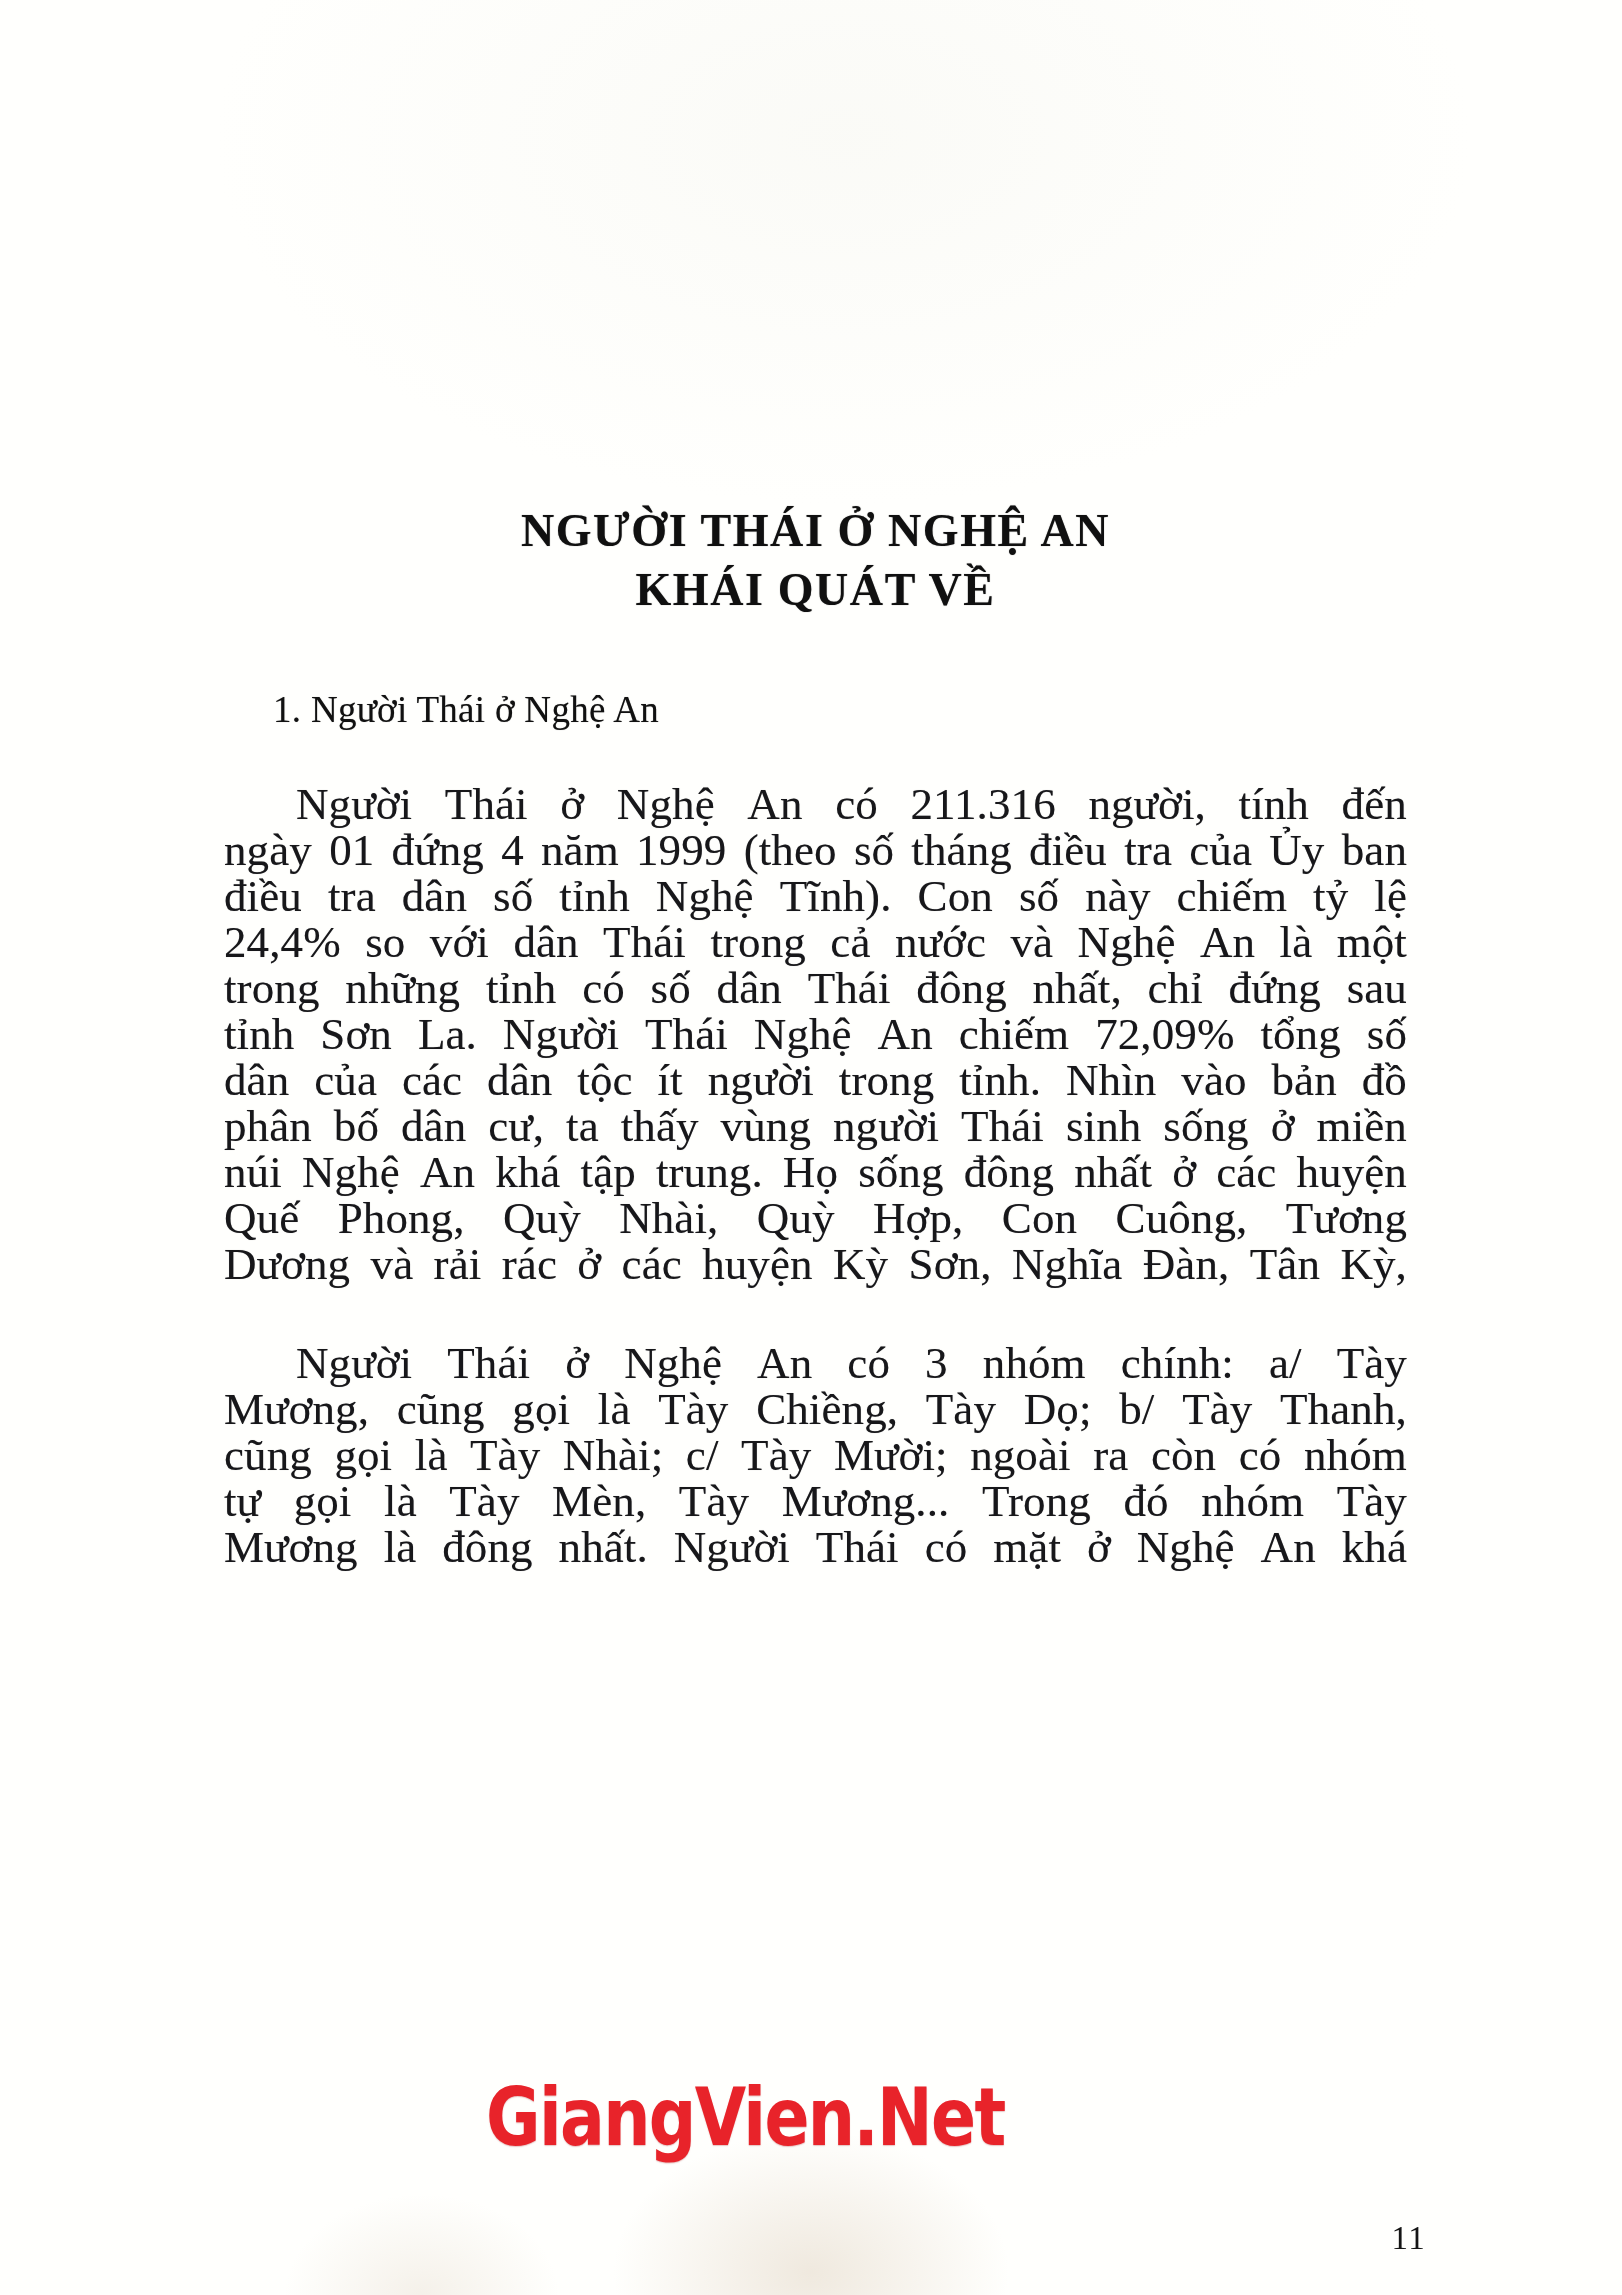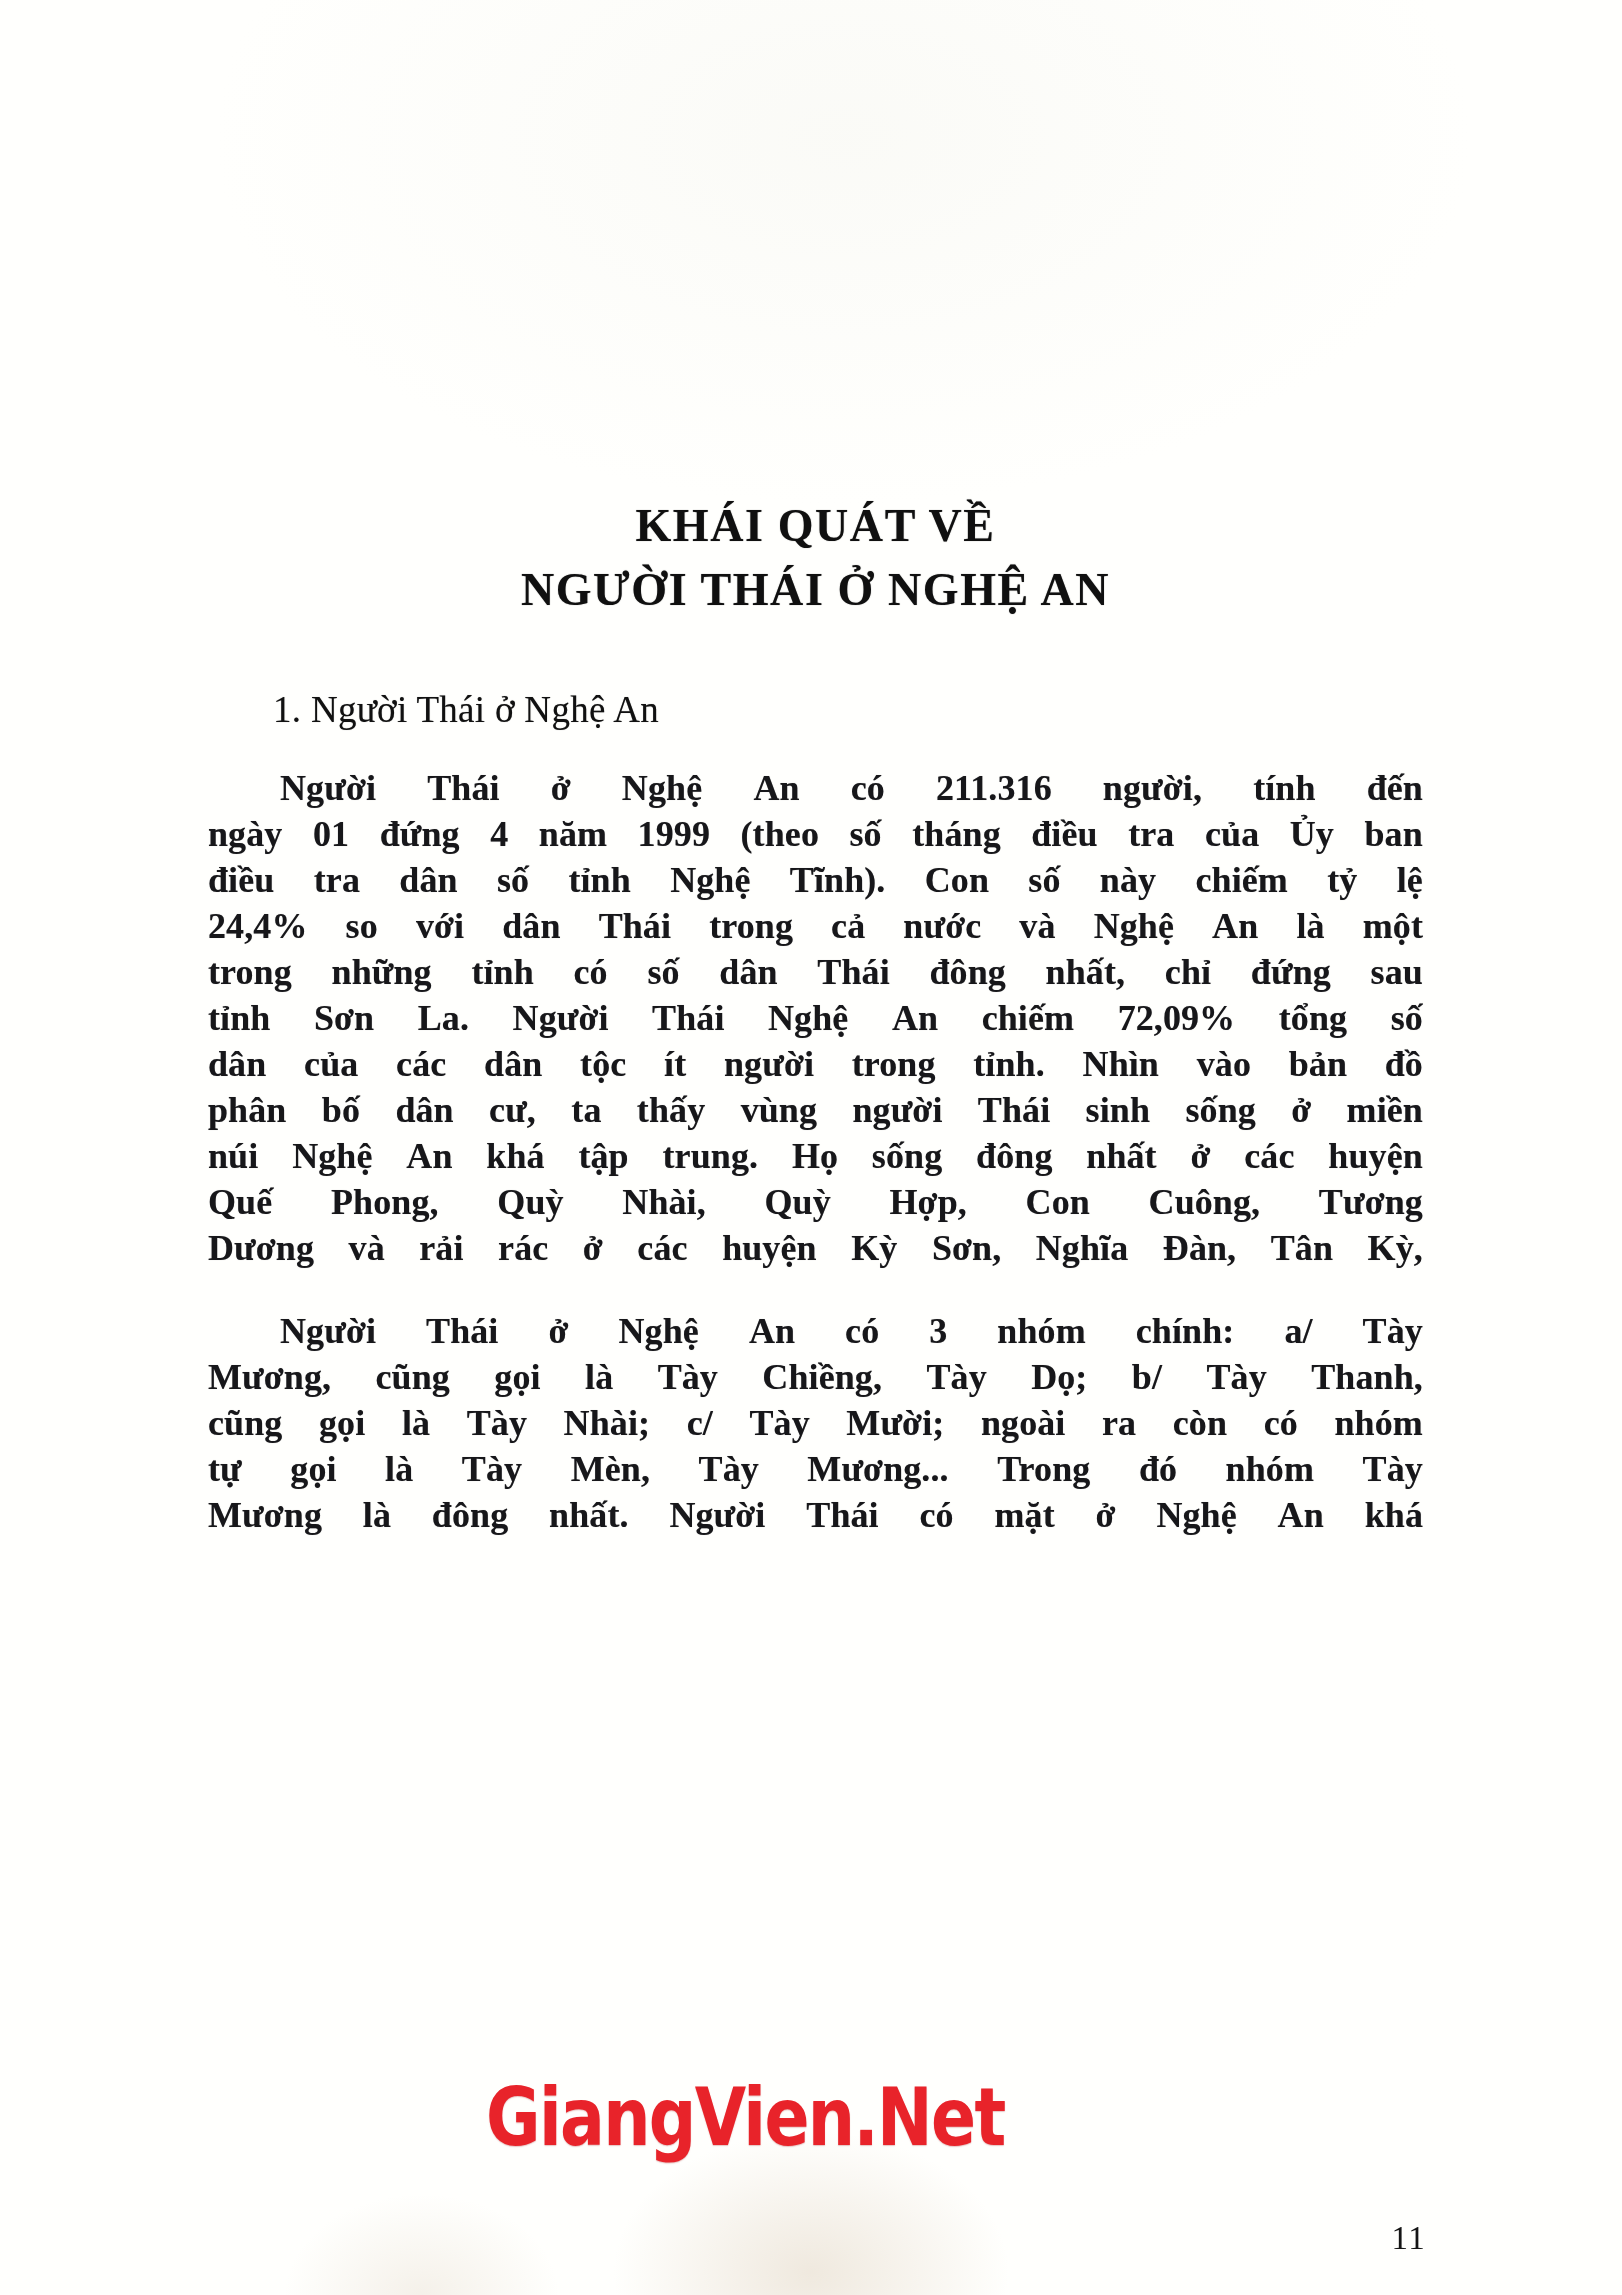--- a/index.html
+++ b/index.html
@@ -61,27 +61,26 @@
     font-weight: 400;
     font-size: 37px;
     line-height: 1.2;
     letter-spacing: 0.3px;
     color: #111111;
     text-shadow: 0 0 0.8px rgba(20,20,20,0.45);
   }
 
   
   .para {
-    margin: 0;
-    font-size: 36px;
+    margin: 16px;
+    font-size: 45px;
     line-height: 46px;
     letter-spacing: 0.1px;
     color: #17171a;
     text-shadow: 0 0 0.7px rgba(25,25,30,0.4);
-    font-weight: bold;
   }
   .para .ln {
     display: block;
     white-space: pre;
   }
   .para .ln.just {
     display: flex;
     justify-content: space-between;
     white-space: normal;
   }
@@ -124,22 +123,22 @@
 </head>
 <body>
 
 <div class="page">
 
   <div class="scan-tint"></div>
 
   <div class="content">
 
     <h1 class="doc-title">
+      <span class="tline second">NGƯỜI THÁI Ở NGHỆ AN</span>
       <span class="tline">KHÁI QUÁT VỀ</span>
-      <span class="tline second">NGƯỜI THÁI Ở NGHỆ AN</span>
     </h1>
 
     <h2 class="section-heading">1. Người Thái ở Nghệ An</h2>
 
     <p class="para para-1" id="paragraph-1">
         <span class="ln just">
           <span><span class="indent"></span>Người</span>
           <span>Thái</span>
           <span>ở</span>
           <span>Nghệ</span>

